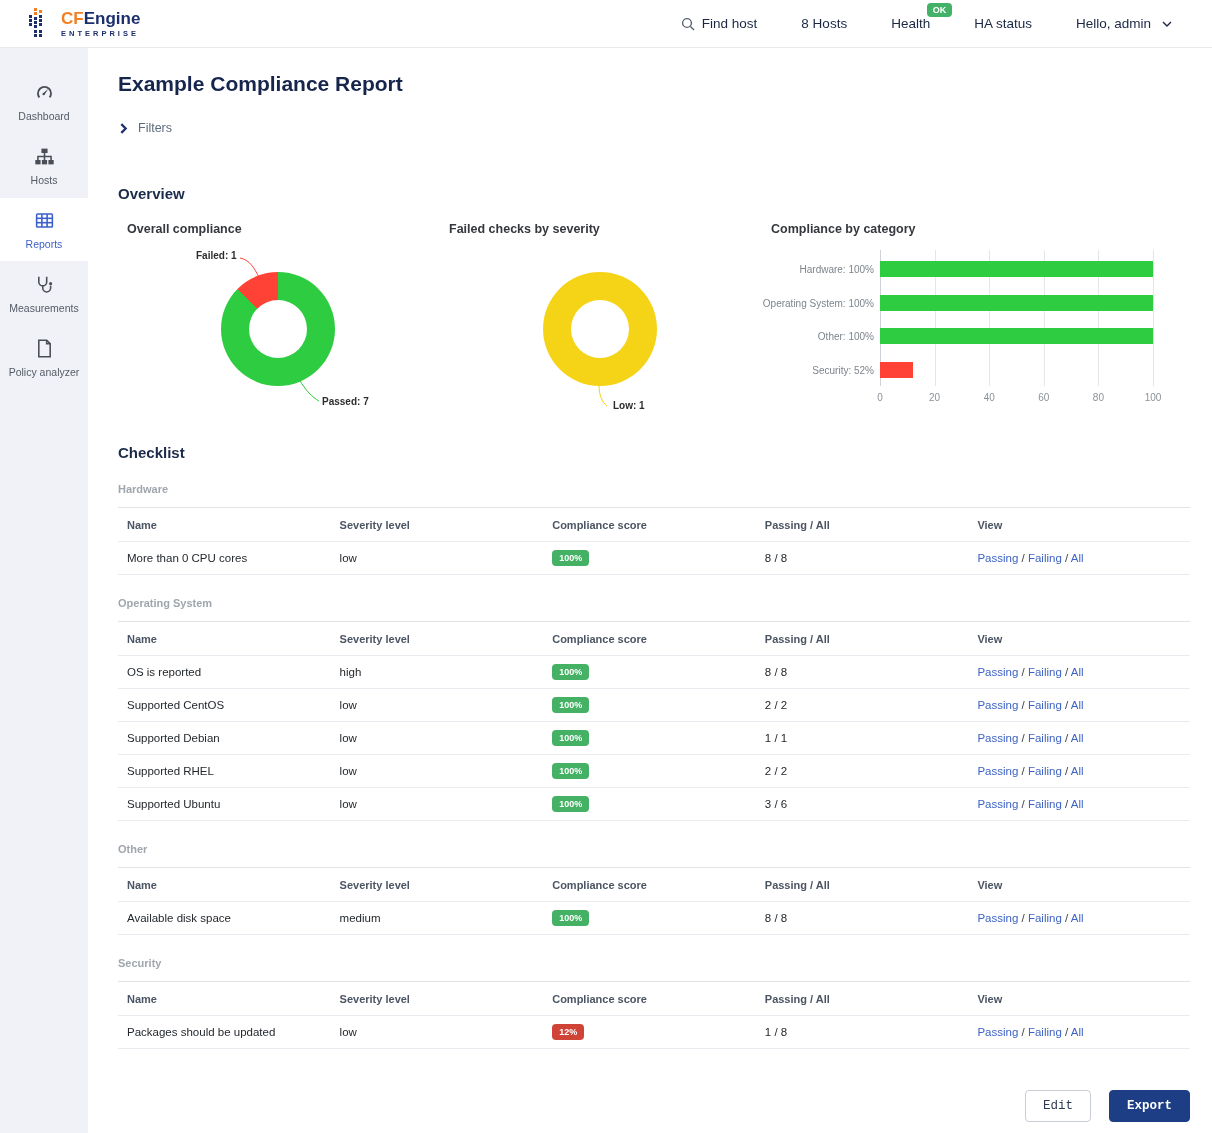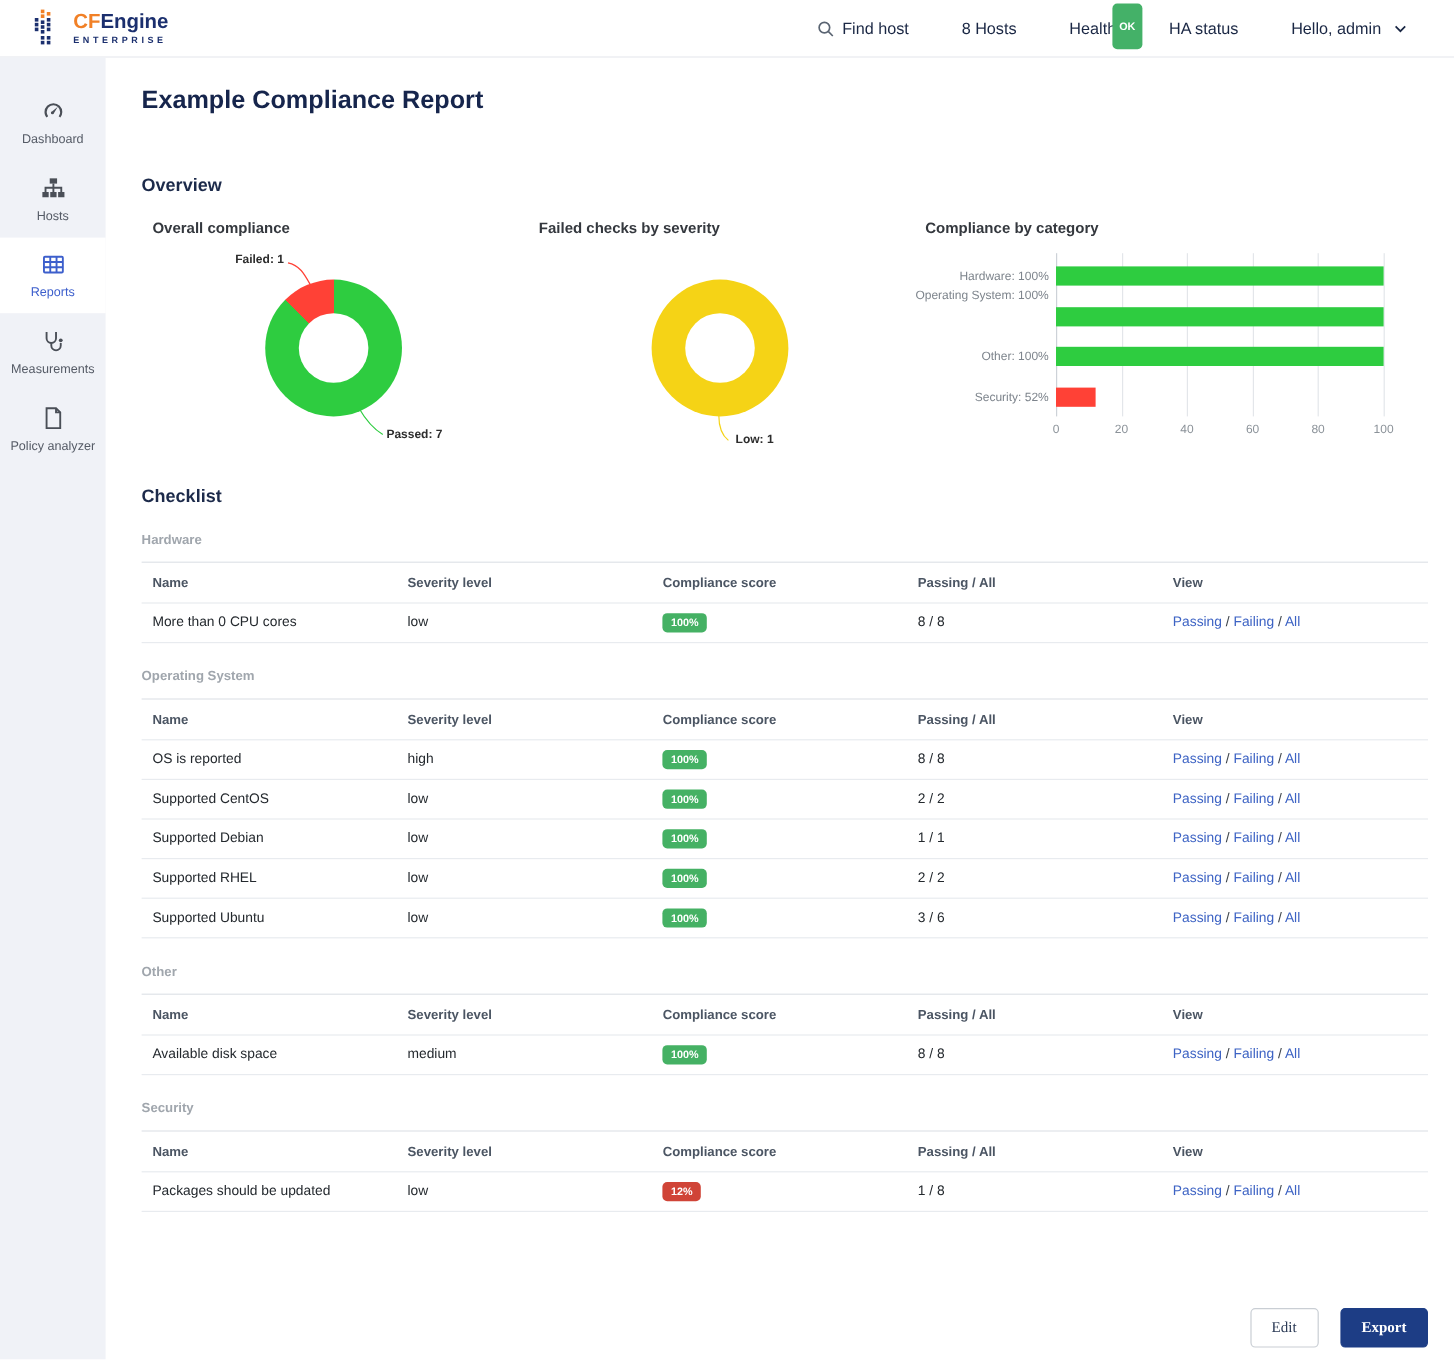--- a/index.html
+++ b/index.html
@@ -19,21 +19,21 @@
   .logo-text-wrap { line-height: 1; }
   .logo-cf { color: #f18026; font-weight: bold; font-size: 17px; }
   .logo-engine { color: #1b2f6e; font-weight: bold; font-size: 17px; }
   .logo-sub { color: #1b2f6e; font-size: 7.5px; letter-spacing: 3px; margin-top: 3px; font-weight: bold; }
   .header-nav { margin-left: auto; display: flex; align-items: center; gap: 44px; font-size: 13.5px; color: #1a2744; }
   .header-item { display: flex; align-items: center; gap: 7px; cursor: pointer; position: relative; }
   .search-glyph { width: 14px; height: 14px; }
   .ok-badge {
     position: absolute; top: -13px; right: -22px;
     background: #44b168; color: #fff; font-size: 9px; font-weight: bold;
-    padding: 14px 6px; border-radius: 4px;
+    padding: 2px 6px; border-radius: 4px;
   }
   .chev-down { width: 10px; height: 10px; margin-left: 4px; }
   
   .body-row { display: flex; height: 1085px; }
   .sidebar { width: 88px; background: #f0f2f7; padding-top: 22px; flex: none; }
   .side-item {
     display: flex; flex-direction: column; align-items: center; gap: 7px;
     padding: 12px 0 11px; cursor: pointer; color: #4a4f57; margin-bottom: 1px;
   }
   .side-item .side-label { font-size: 10.5px; color: #555b66; white-space: nowrap; }
@@ -77,21 +77,21 @@
   }
   .trow.head { height: 34px; font-size: 11px; font-weight: bold; color: #4b5563; }
   .trow.data { height: 33px; font-size: 11.5px; color: #24292e; }
   .badge { display: inline-block; color: #fff; font-size: 9px; font-weight: bold; padding: 3px 7px; border-radius: 4px; }
   .badge.green { background: #45b164; }
   .badge.red { background: #d04437; }
   .view-cell a { color: #3d63c4; text-decoration: none; cursor: pointer; margin-top: 39px; }
   .view-sep { color: #3a4047; }
   
   .footer-actions { position: absolute; right: 22px; top: 1042px; display: flex; gap: 18px; }
-  .btn { font-family: Liberation Serif, serif; font-size: 12.5px; font-weight: bold; border-radius: 4px; padding: 8px 17px; cursor: pointer; }
+  .btn { font-family: Liberation Mono, monospace; font-size: 12.5px; font-weight: bold; border-radius: 4px; padding: 8px 17px; cursor: pointer; }
   .btn-edit { background: #fff; border: 1px solid #c9ced4; color: #2b3a55; font-weight: normal; }
   .btn-export { background: #1d3d85; border: 1px solid #1d3d85; color: #fff; }
 </style>
 </head>
 <body>
 
 <header>
   <div class="logo">
     <svg class="logo-mark" viewBox="0 0 26 34">
       <g fill="#1b2f6e">
@@ -199,20 +199,26 @@
             <path d="M14.5 2.5v4h4"></path>
           </svg>
         </span>
         <span class="side-label">Policy analyzer</span>
       </div>
     </nav>
 
   <main>
     <h1 class="page-title">Example Compliance Report</h1>
 
+    <div class="filters-row">
+      <svg class="filters-chev" viewBox="0 0 10 10" fill="none" stroke="#1b2f6e" stroke-width="2">
+        <polyline points="3,1 7,5 3,9"></polyline>
+      </svg>
+      <span class="filters-label">Filters</span>
+    </div>
 
     <h2 class="section-heading overview-heading">Overview</h2>
 
     <div class="charts-row">
 
       <div class="chart-panel p1">
         <div class="chart-title">Overall compliance</div>
         <div class="chart-canvas">
           <svg class="leader-svg" viewBox="0 0 322 178" fill="none">
             <path d="M122 14 C 132 16, 136 24, 141 33" stroke="#ff4136" stroke-width="1"></path>
@@ -249,21 +255,21 @@
             <div class="grid-v" style="left: 227.2px;"></div>
             <div class="tick-label" style="left: 227.2px;">40</div>
             <div class="grid-v" style="left: 281.8px;"></div>
             <div class="tick-label" style="left: 281.8px;">60</div>
             <div class="grid-v" style="left: 336.4px;"></div>
             <div class="tick-label" style="left: 336.4px;">80</div>
             <div class="grid-v" style="left: 391px;"></div>
             <div class="tick-label" style="left: 391px;">100</div>
             <div class="bar-cat-label" style="top: 20px; left: 0px;">Hardware: 100%</div>
             <div class="hbar" style="top: 17px; left: 118px; height: 16px; width: 273px; background: rgb(46, 204, 64);"></div>
-            <div class="bar-cat-label" style="top: 36px; left: 0px;">Operating System: 100%</div>
+            <div class="bar-cat-label" style="top: 54px; left: 0px;">Operating System: 100%</div>
             <div class="hbar" style="top: 50.5px; left: 118px; height: 16px; width: 273px; background: rgb(46, 204, 64);"></div>
             <div class="bar-cat-label" style="top: 87px; left: 0px;">Other: 100%</div>
             <div class="hbar" style="top: 84px; left: 118px; height: 16px; width: 273px; background: rgb(46, 204, 64);"></div>
             <div class="bar-cat-label" style="top: 120.5px; left: 0px;">Security: 52%</div>
             <div class="hbar" style="top: 117.5px; left: 118px; height: 16px; width: 32.76px; background: rgb(255, 65, 54);"></div>
           </div>
       </div>
     </div>
 
     <h2 class="section-heading checklist-heading">Checklist</h2>

